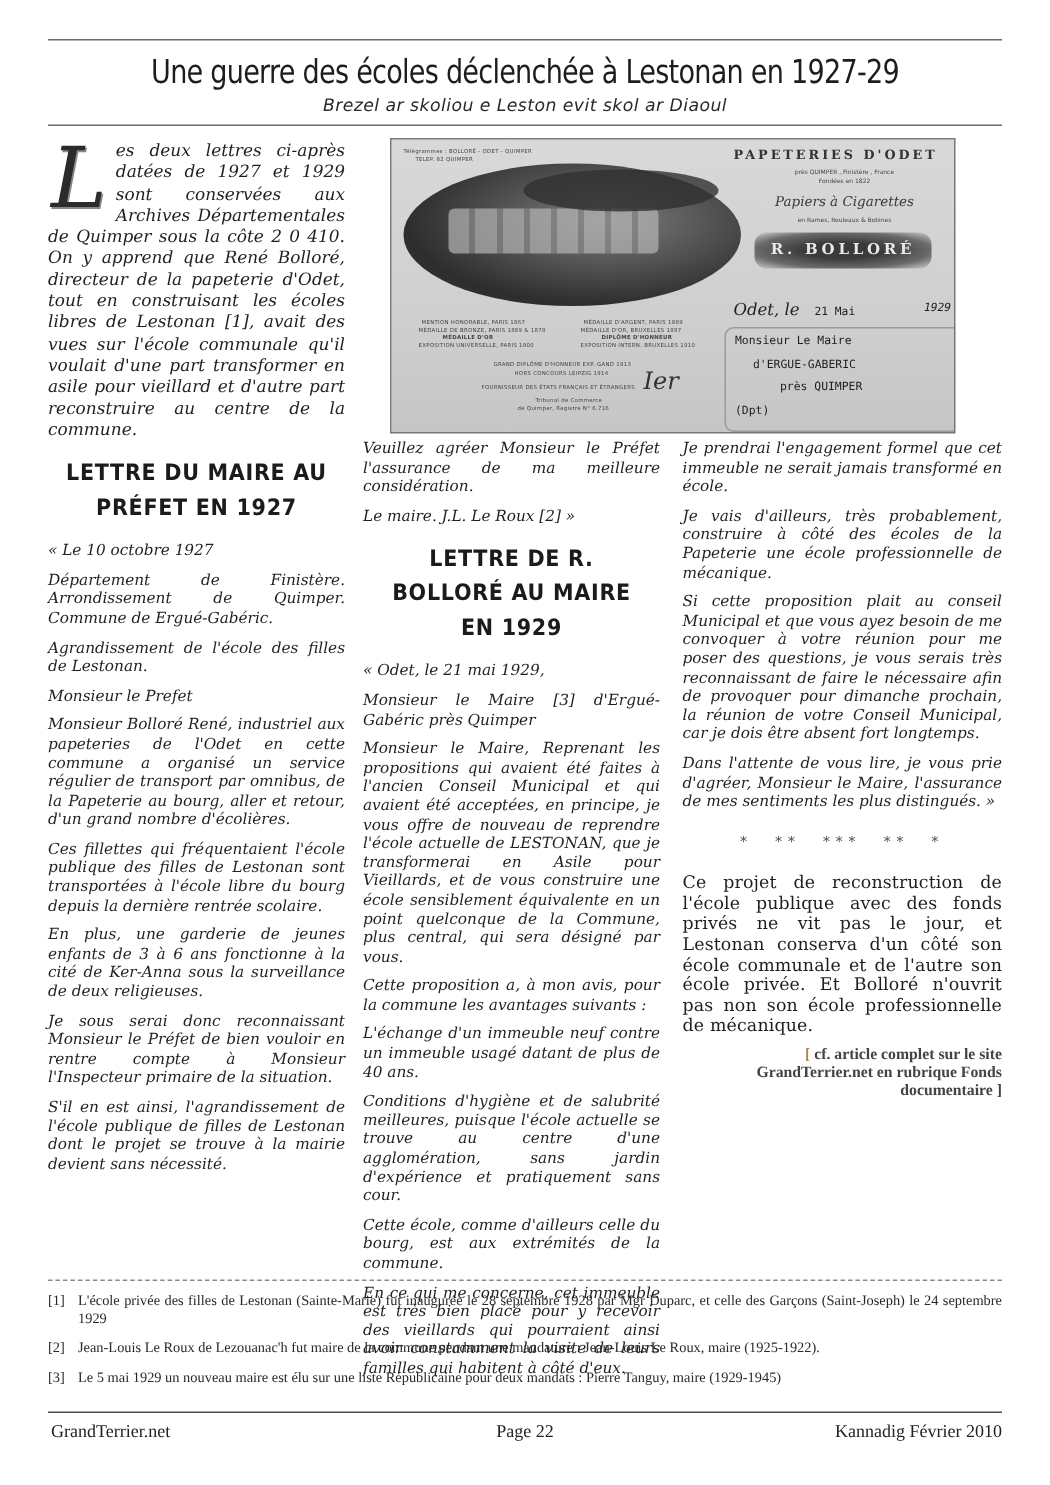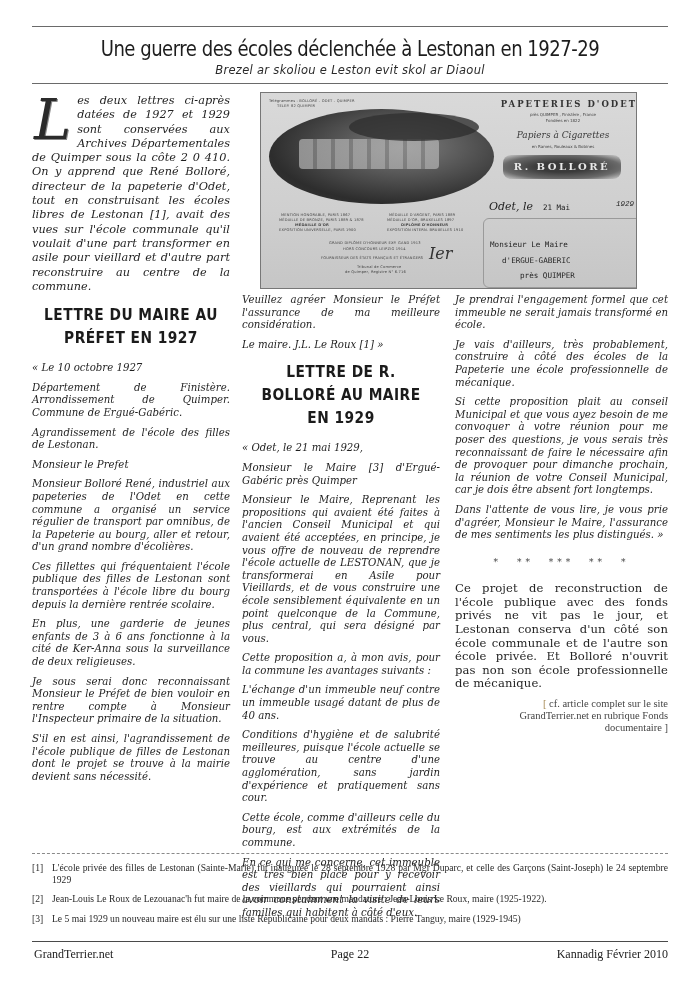--- a/index.html
+++ b/index.html
@@ -26,42 +26,42 @@
 
   .intro { font-size: 11.3px; line-height: 14.3px; margin-bottom: 0 !important; }
   .dropcap { float: left; font-family: "DejaVu Serif", serif; font-style: italic; font-size: 56px; line-height: 44px;
     margin: 4px 6px 0 2px; color: #2b2b2b; font-weight: normal; text-shadow: 1px 1px 0 #888; }
 
   .section-title { font-family: "DejaVu Sans", sans-serif; font-style: normal; font-size: 15px; line-height: 23px;
     text-align: center !important; letter-spacing: 0.5px; color: #1b1b1b; margin: 10px 0 12px 0 !important; transform: scaleX(0.92); }
 
   .stars { text-align: center !important; font-style: normal; letter-spacing: 4px; font-size: 9px; color: #444; margin: 14px 0 14px 0 !important; word-spacing: 8px; }
   .conclusion { font-style: normal; font-size: 11.6px; line-height: 13.6px; letter-spacing: 0.1px; }
-  .ref { font-style: normal; text-align: right !important; font-family: "Liberation Serif", serif; font-size: 10.5px; line-height: 12px; color: #444; padding-left: 20px; }
+  .ref { font-style: normal; text-align: right !important; font-family: "Liberation Serif", serif; font-size: 10.5px; line-height: 12px; color: #444; padding-left: 20px; font-weight: bold; }
   .ref .bracket { color: #a68a55; }
 
   .photo { position: absolute; left: 260px; top: 92px; width: 377px; height: 197px; border: 1px solid #777;
     background: linear-gradient(180deg, #d9d9d9 0%, #cfcfcf 60%, #c6c6c6 100%); overflow: hidden; }
   .photo .oval { position: absolute; left: 8px; top: 16px; width: 225px; height: 95px; border-radius: 50%;
     background: radial-gradient(ellipse at 60% 40%, #7d7d7d 0%, #4a4a4a 45%, #2d2d2d 70%, #3c3c3c 100%); }
   .photo .oval::before { content: ""; position: absolute; left: 30px; top: 30px; width: 140px; height: 30px;
     background: repeating-linear-gradient(90deg, #b5b5b5 0 14px, #8a8a8a 14px 18px); opacity: 0.7; border-radius: 4px; }
   .photo .oval::after { content: ""; position: absolute; left: 80px; top: 4px; width: 130px; height: 28px; border-radius: 50%; background: #303030; opacity: 0.8; }
   .photo .tiny { position: absolute; font-family: "DejaVu Sans", sans-serif; font-size: 3.6px; color: #444; white-space: nowrap; letter-spacing: 0.2px; }
-  .photo .brand { position: absolute; left: 228px; top: 6px; width: 148px; text-align: right; font-family: "DejaVu Serif", serif; font-weight: bold; font-size: 8.5px; letter-spacing: 2px; color: #333; }
+  .photo .brand { position: absolute; left: 228px; top: 6px; width: 148px; text-align: left; font-family: "DejaVu Serif", serif; font-weight: bold; font-size: 8.5px; letter-spacing: 2px; color: #333; }
   .photo .brand-sub { position: absolute; left: 228px; width: 148px; text-align: center; font-family: "DejaVu Sans", sans-serif; font-size: 4px; color: #444; }
   .photo .script { position: absolute; left: 228px; top: 37px; width: 148px; text-align: center; font-family: "DejaVu Serif", serif; font-style: italic; font-size: 9px; color: #3a3a3a; }
   .photo .bollore { position: absolute; left: 242px; top: 62px; width: 118px; height: 24px; border-radius: 8px;
     background: radial-gradient(ellipse, #3a3a3a 30%, #6a6a6a 70%, rgba(200,200,200,0) 100%);
     color: #e8e8e8; font-family: "DejaVu Serif", serif; font-weight: bold; font-size: 10px; letter-spacing: 2.5px; text-align: center; line-height: 24px; }
   .photo .dateline { position: absolute; left: 228px; top: 107px; width: 145px; font-family: "DejaVu Sans Mono", monospace; font-size: 7.5px; color: #222; }
   .photo .dateline .odet { font-family: "DejaVu Serif", serif; font-style: italic; font-size: 11px; margin-right: 10px; }
-  .photo .dateline .yr { float: right; font-style: italic; font-family: Liberation Mono, monospace; }
+  .photo .dateline .yr { float: right; font-style: italic; }
   .photo .addr { position: absolute; left: 222px; top: 125px; width: 163px; height: 70px; border: 1px solid #9a9a9a; border-radius: 6px;
-    font-family: "DejaVu Sans Mono", monospace; font-size: 7.6px; line-height: 15.5px; color: #1e1e1e; padding: 18px 0 0 6px; }
+    font-family: "DejaVu Sans Mono", monospace; font-size: 7.6px; line-height: 15.5px; color: #1e1e1e; padding: 0 0 0 6px; }
   .photo .addr .l2 { padding-left: 12px; }
   .photo .addr .l3 { padding-left: 30px; }
   .photo .mark { position: absolute; left: 168px; top: 151px; font-family: "DejaVu Serif", serif; font-style: italic; font-size: 16px; color: #333; }
 
   .footnotes { position: absolute; left: 32px; top: 862px; width: 636px; font-family: "Liberation Serif", serif; font-size: 9.6px; line-height: 11.5px; color: #2a2a2a; }
   .fn { display: flex; margin-bottom: 8px; }
   .fn-num { width: 20px; flex: none; }
   .fn-text { flex: 1; text-align: justify; }
 
   .footer { position: absolute; top: 947px; left: 32px; width: 636px; font-family: "Liberation Serif", serif; font-size: 12px; color: #222; }
@@ -123,21 +123,21 @@
     <div>Monsieur Le Maire</div>
     <div class="l2">d'ERGUE-GABERIC</div>
     <div class="l3">près QUIMPER</div>
     <div>(Dpt)</div>
   </div>
   <div class="mark">Ier</div>
 </div>
 
 <div class="col col2">
   <p>Veuillez agréer Monsieur le Préfet l'assurance de ma meilleure considération.</p>
-  <p>Le maire. J.L. Le Roux [1] »</p>
+  <p>Le maire. J.L. Le Roux [2] »</p>
   <h2 class="section-title">LETTRE DE R. BOLLORÉ AU MAIRE EN 1929</h2>
   <p>« Odet, le 21 mai 1929,</p>
   <p>Monsieur le Maire [3] d'Ergué-Gabéric près Quimper</p>
   <p>Monsieur le Maire, Reprenant les propositions qui avaient été faites à l'ancien Conseil Municipal et qui avaient été acceptées, en principe, je vous offre de nouveau de reprendre l'école actuelle de LESTONAN, que je transformerai en Asile pour Vieillards, et de vous construire une école sensiblement équivalente en un point quelconque de la Commune, plus central, qui sera désigné par vous.</p>
   <p>Cette proposition a, à mon avis, pour la commune les avantages suivants :</p>
   <p>L'échange d'un immeuble neuf contre un immeuble usagé datant de plus de 40 ans.</p>
   <p>Conditions d'hygiène et de salubrité meilleures, puisque l'école actuelle se trouve au centre d'une agglomération, sans jardin d'expérience et pratiquement sans cour.</p>
   <p>Cette école, comme d'ailleurs celle du bourg, est aux extrémités de la commune.</p>
   <p>En ce qui me concerne, cet immeuble est très bien placé pour y recevoir des vieillards qui pourraient ainsi avoir constamment la visite de leurs familles qui habitent à côté d'eux.</p>
 </div>

